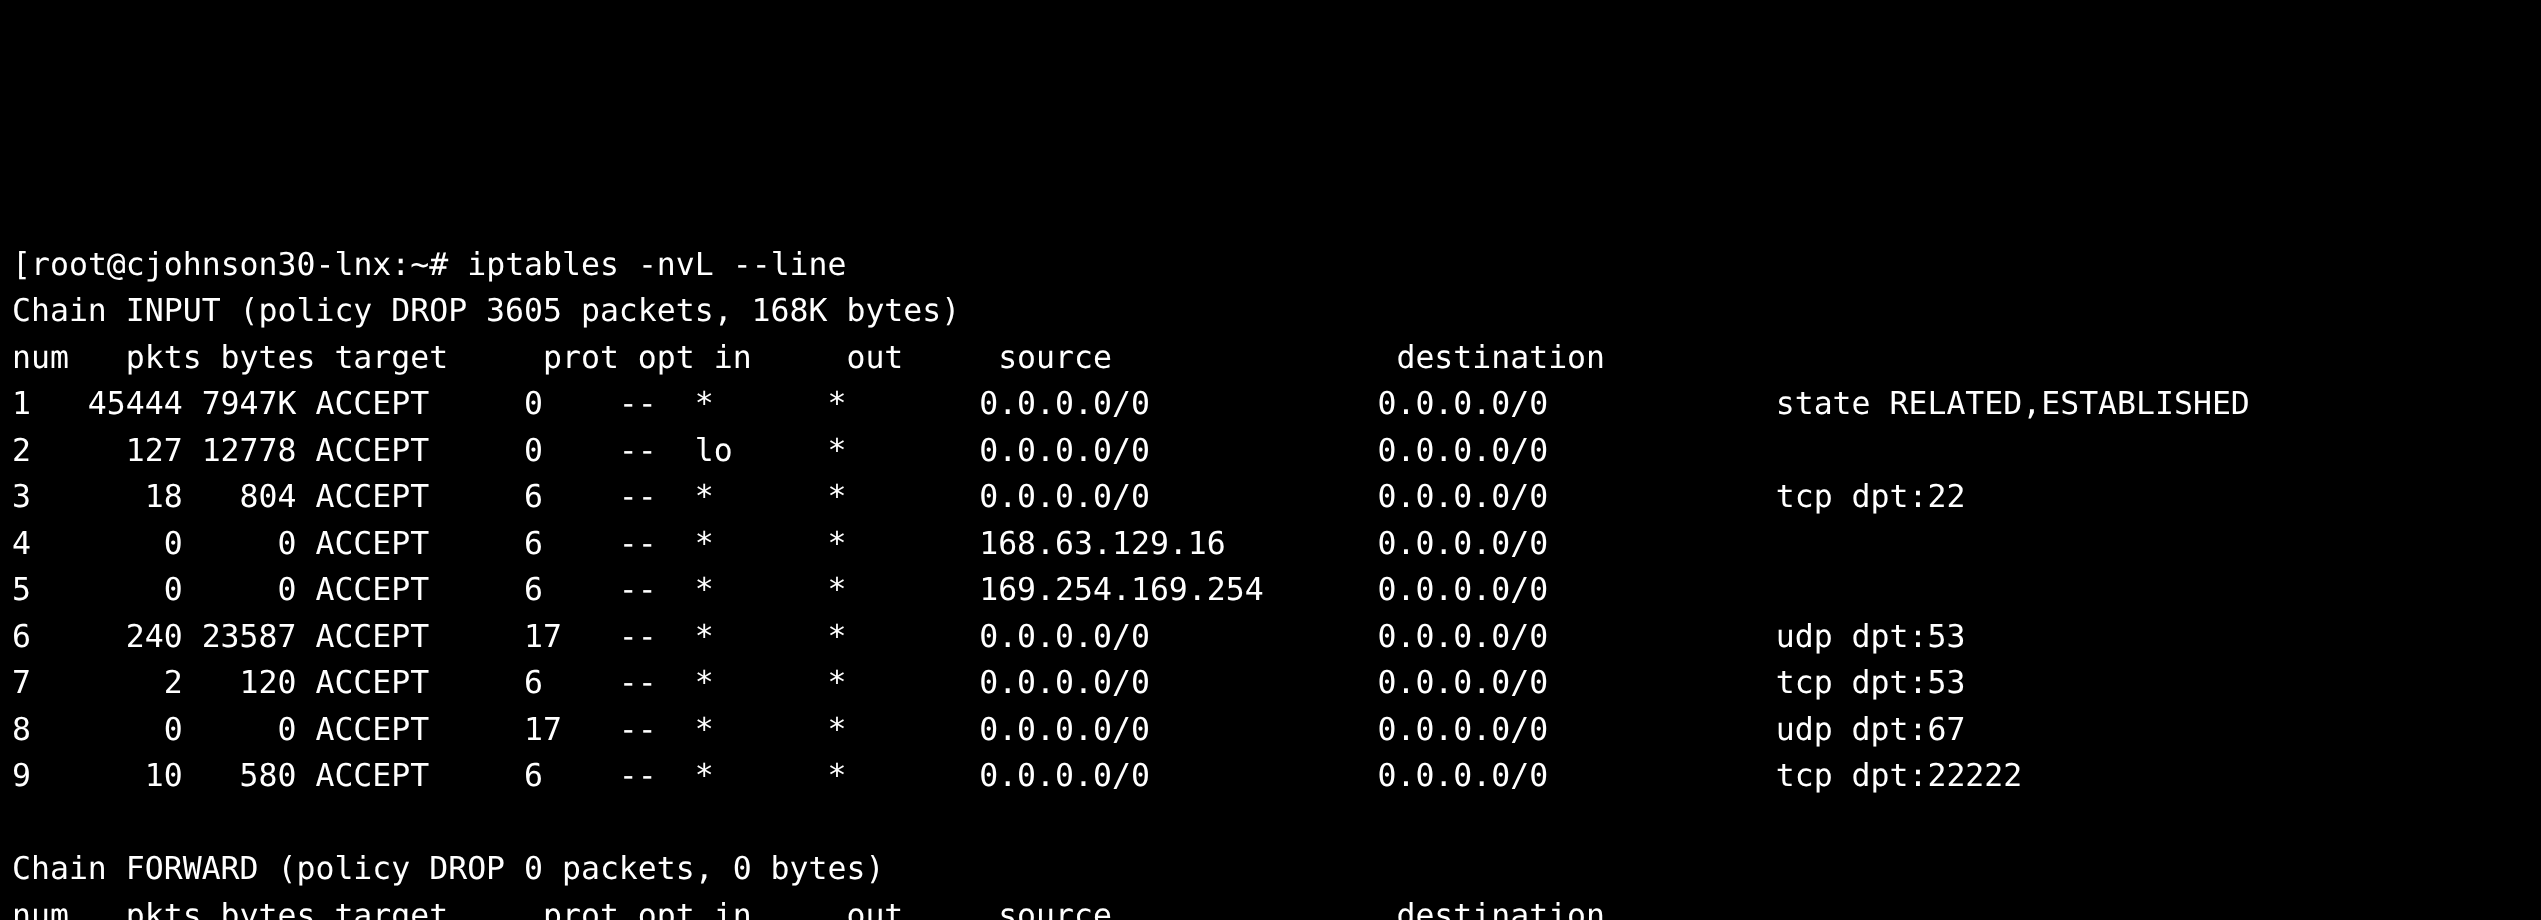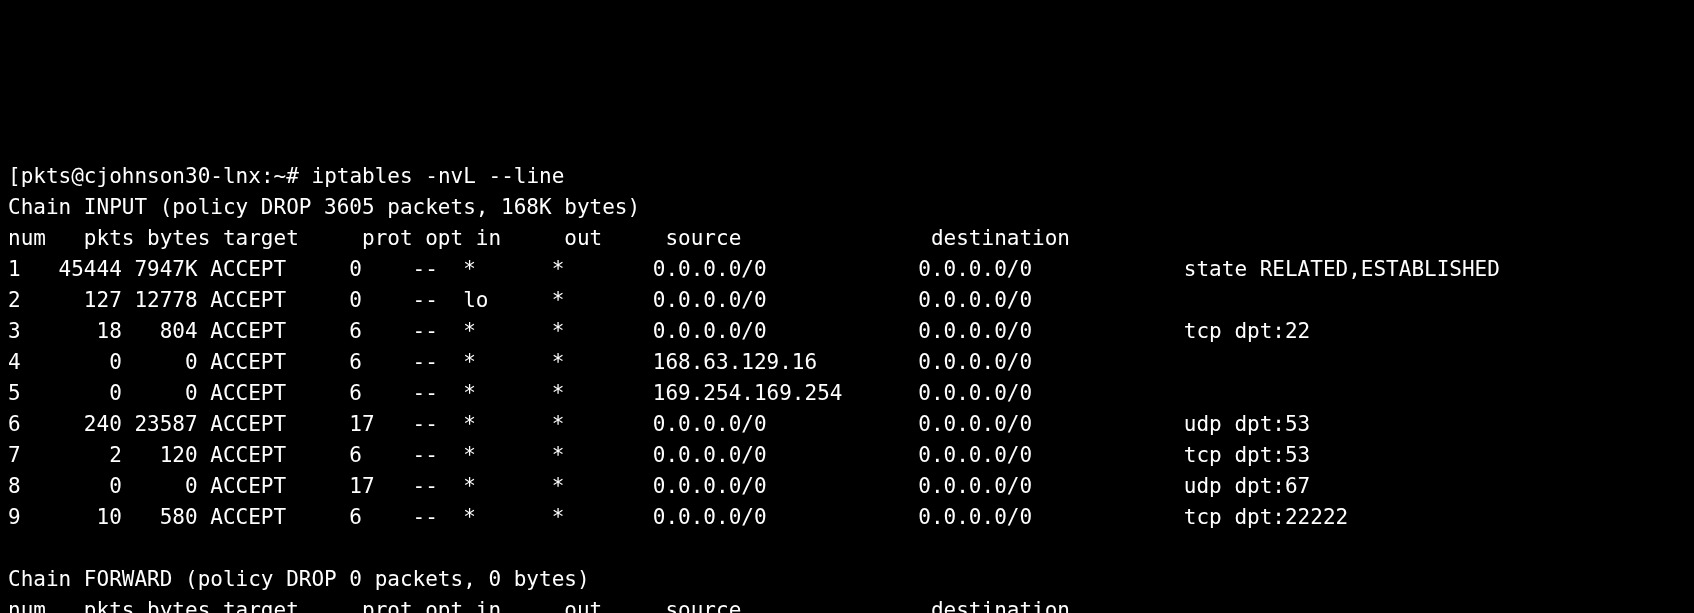--- a/index.html
+++ b/index.html
@@ -5,21 +5,21 @@
   html,body{margin:0;padding:0;background:#000;color:#fff;
     font-family:"DejaVu Sans Mono","Menlo","Consolas",monospace;
     font-size:21px;line-height:31px;white-space:pre;}
   .terminal{padding:6px 8px;}
 </style>
 </head>
 <body>
 
 
 
-<div class="terminal"><span><span>[</span><span>pkts@cjohnson30-lnx</span><span>:</span><span>~</span><span># </span><span>iptables -nvL --line</span></span>
+<div class="terminal"><span><span>[</span><span>root@cjohnson30-lnx</span><span>:</span><span>~</span><span># </span><span>iptables -nvL --line</span></span>
 <span id="output">Chain INPUT (policy DROP 3605 packets, 168K bytes)
 num   pkts bytes target     prot opt in     out     source               destination
 1   45444 7947K ACCEPT     0    --  *      *       0.0.0.0/0            0.0.0.0/0            state RELATED,ESTABLISHED
 2     127 12778 ACCEPT     0    --  lo     *       0.0.0.0/0            0.0.0.0/0          
 3      18   804 ACCEPT     6    --  *      *       0.0.0.0/0            0.0.0.0/0            tcp dpt:22
 4       0     0 ACCEPT     6    --  *      *       168.63.129.16        0.0.0.0/0          
 5       0     0 ACCEPT     6    --  *      *       169.254.169.254      0.0.0.0/0          
 6     240 23587 ACCEPT     17   --  *      *       0.0.0.0/0            0.0.0.0/0            udp dpt:53
 7       2   120 ACCEPT     6    --  *      *       0.0.0.0/0            0.0.0.0/0            tcp dpt:53
 8       0     0 ACCEPT     17   --  *      *       0.0.0.0/0            0.0.0.0/0            udp dpt:67

